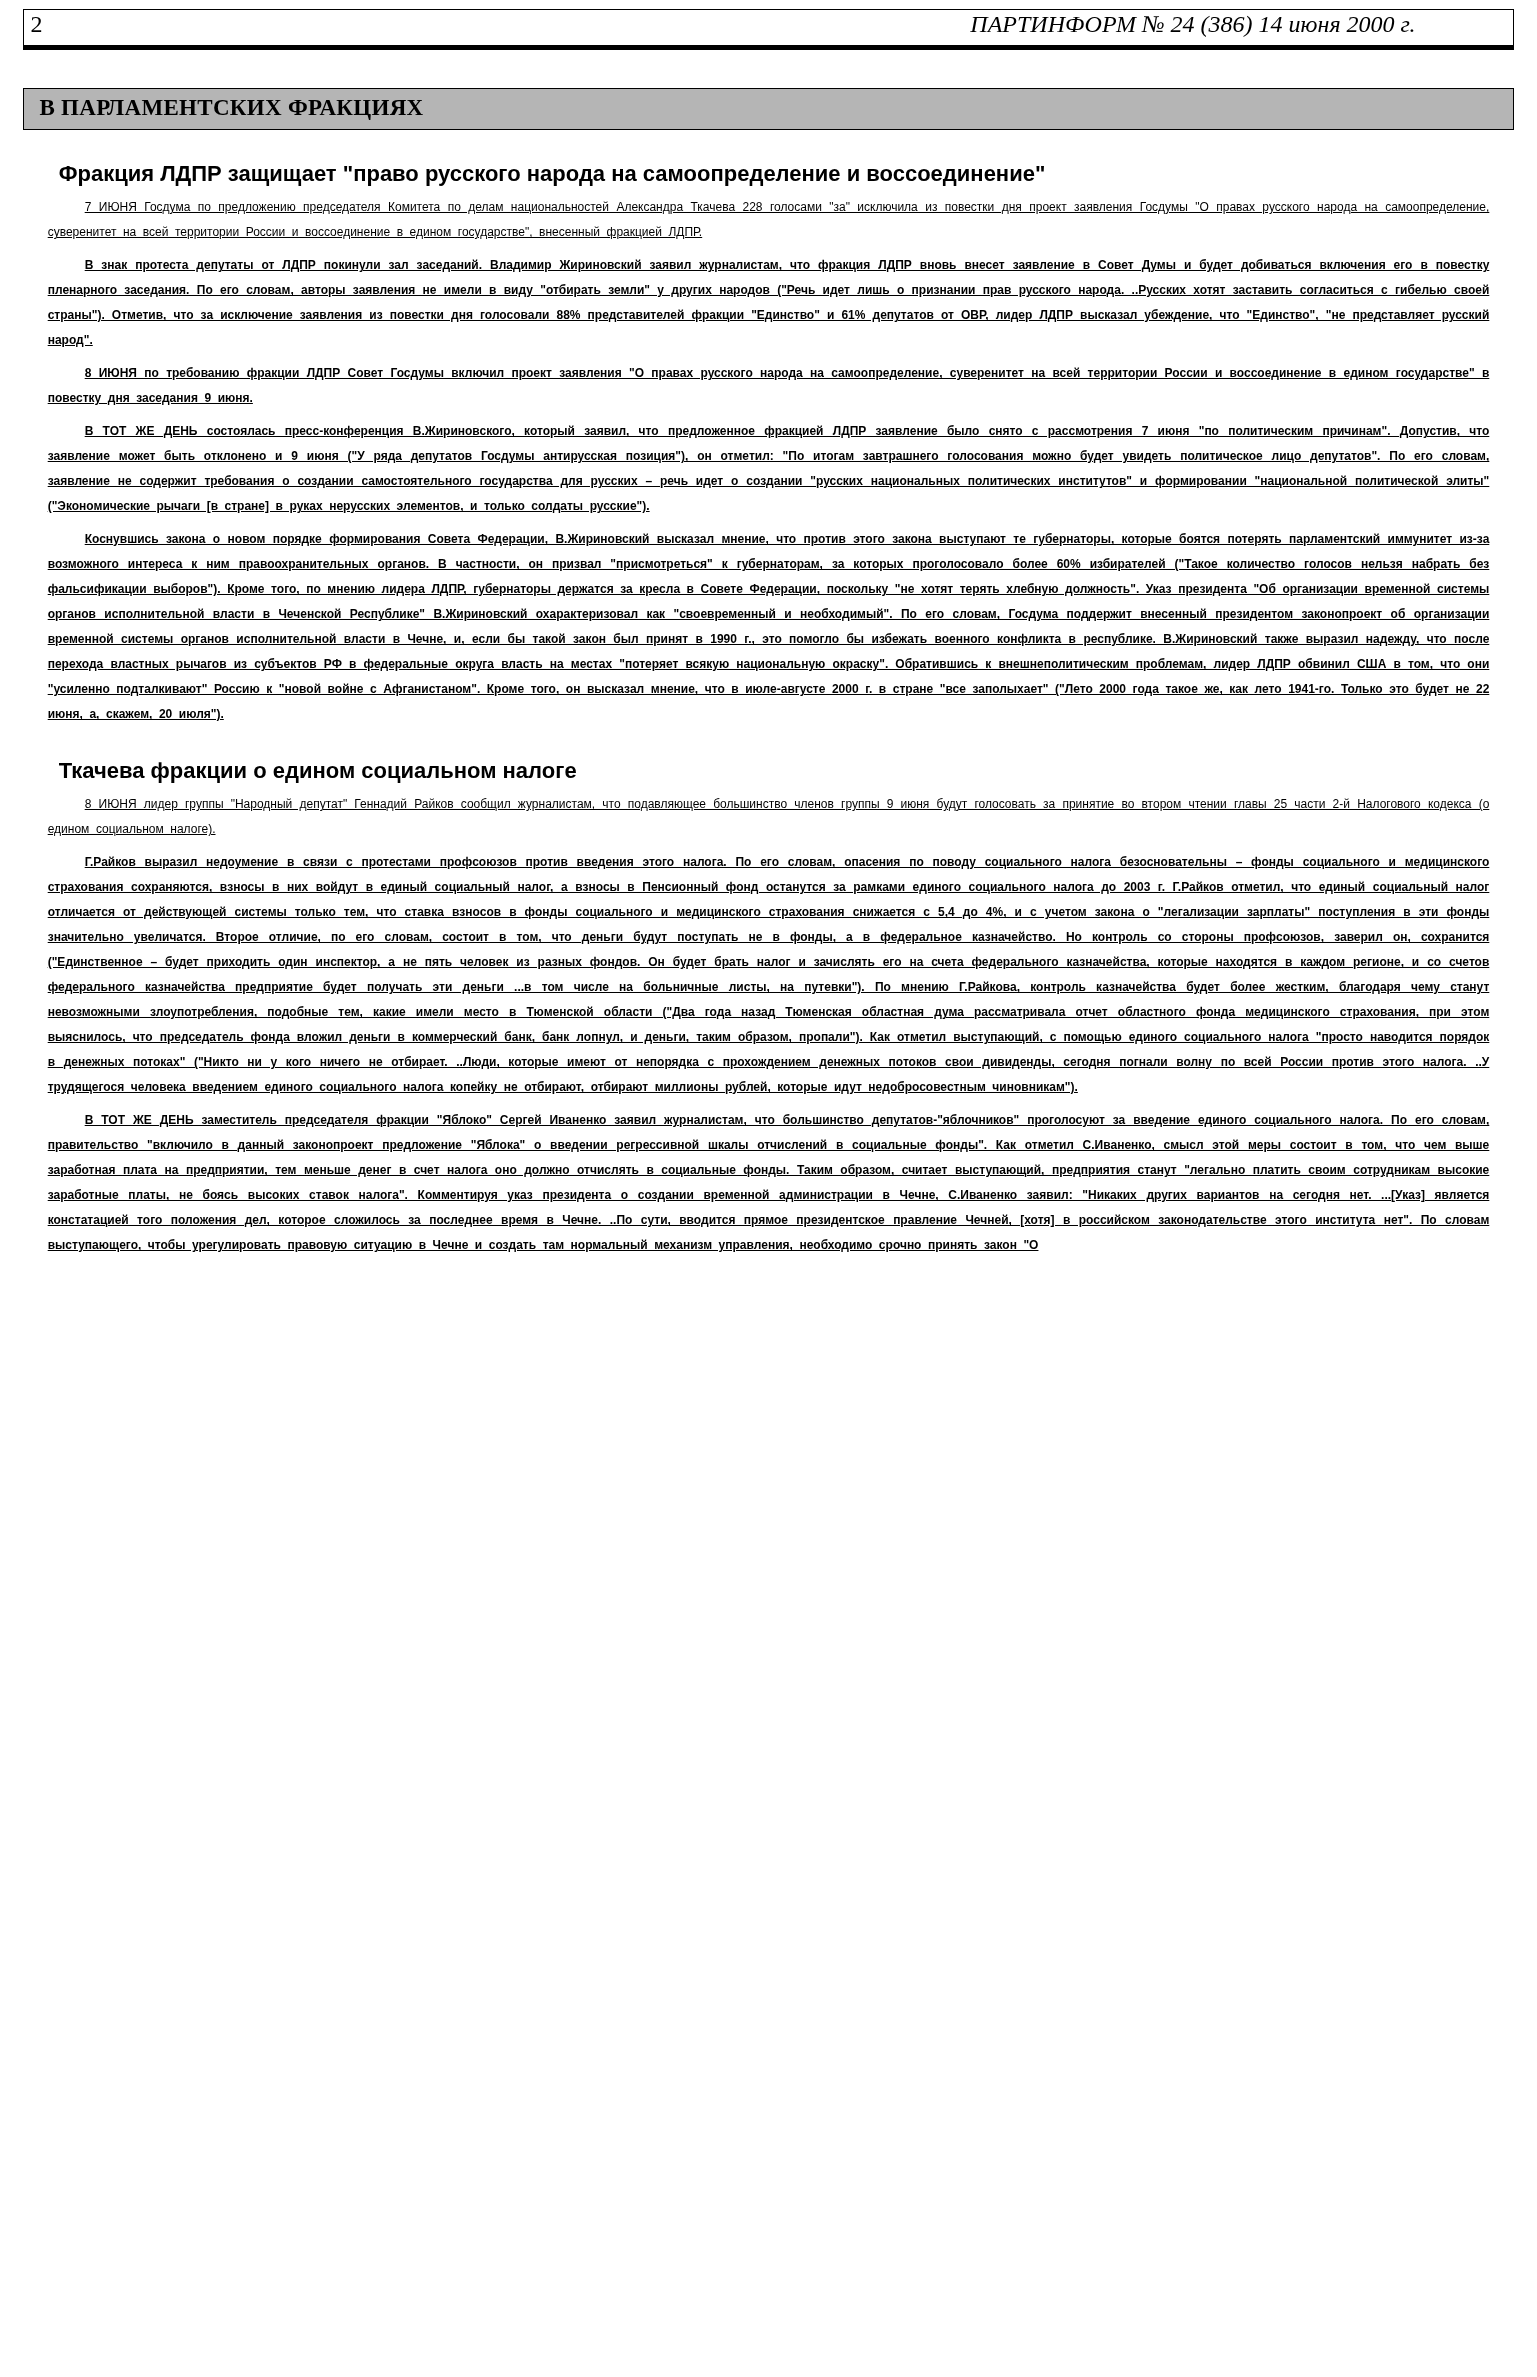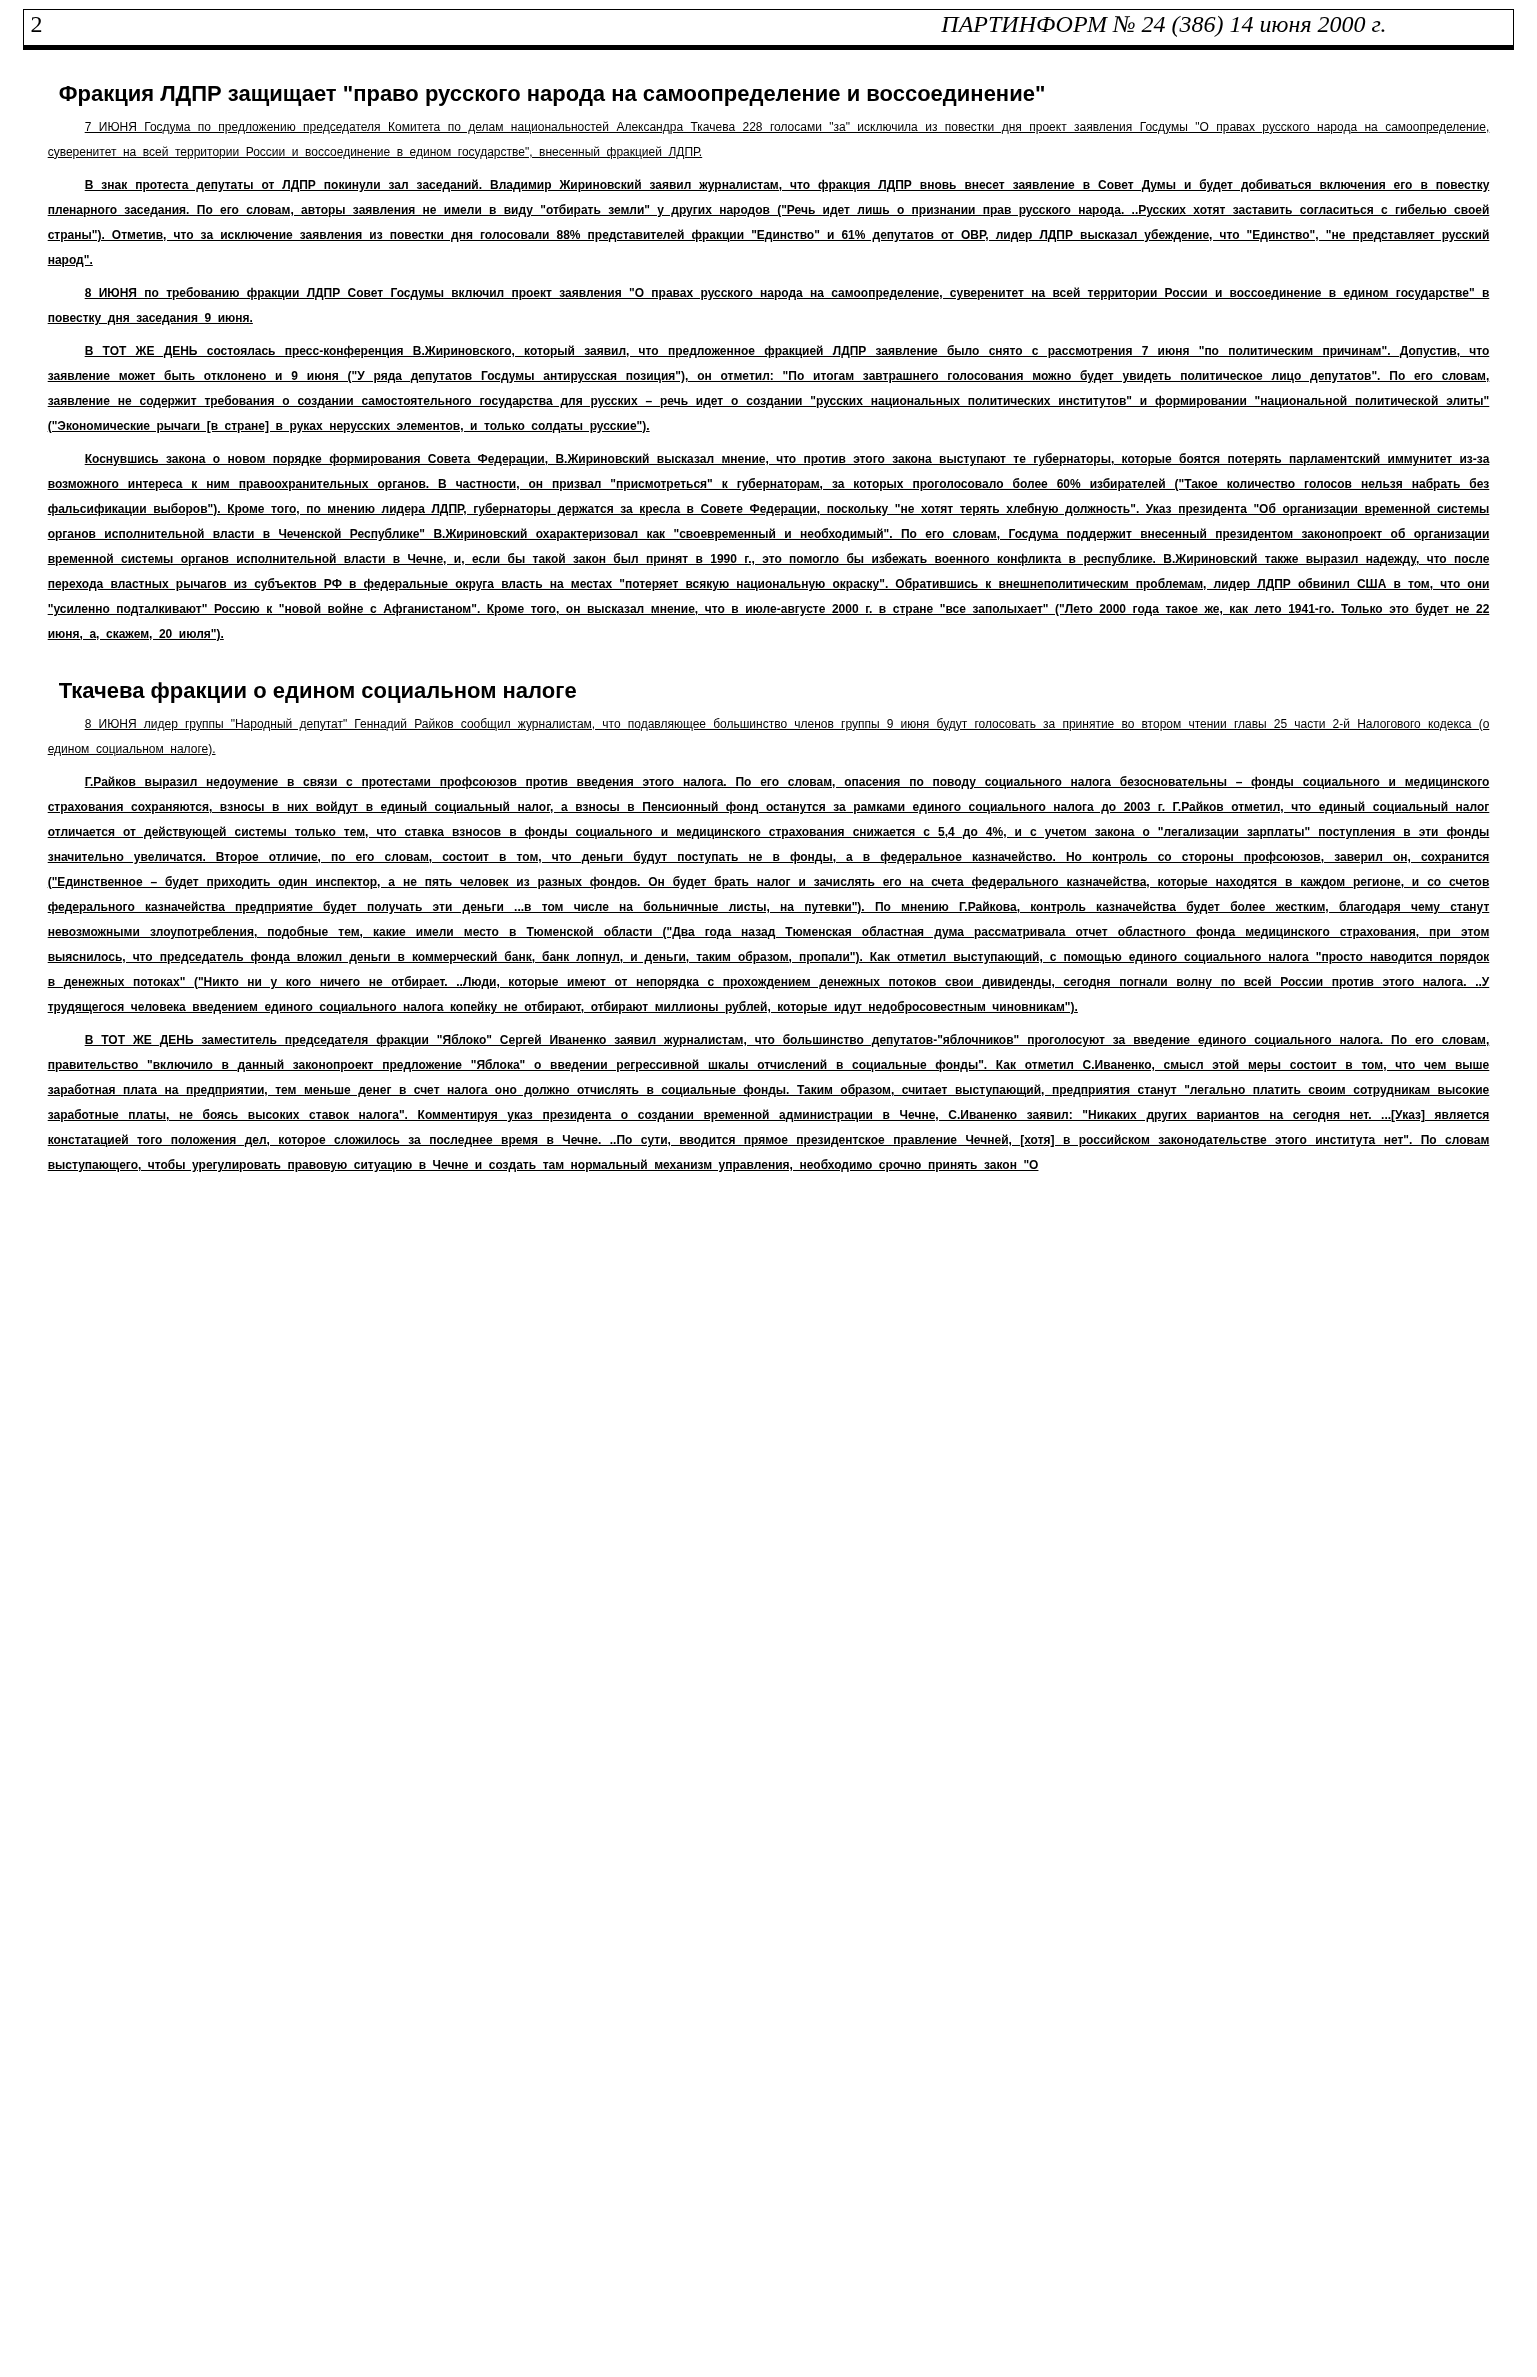--- a/index.html
+++ b/index.html
@@ -17,21 +17,21 @@
   .header-row {
     display: flex;
     align-items: baseline;
     border: 1.3px solid #000;
     border-bottom: 5.8px solid #000;
     padding: 1.3px 6.4px 6.4px 6.4px;
     font-family: "Liberation Serif", serif;
     font-size: 24px;
   }
   .page-number { font-style: normal; }
-  .journal-title { margin-left: auto; margin-right: 120px; font-style: italic; }
+  .journal-title { margin-left: auto; margin-right: 91px; font-style: italic; }
 
   
   .section-bar {
     margin-top: 38px;
     border: 1.9px solid #000;
     background: #b5b5b5;
     padding: 6.4px 15.4px 8.3px 15.4px;
     font-family: "Liberation Serif", serif;
     font-weight: bold;
     font-size: 23px;
@@ -62,20 +62,23 @@
 </head>
 <body>
 
 <div class="page">
 
   <div class="header-row">
     <span class="page-number">2</span>
     <span class="journal-title">ПАРТИНФОРМ № 24 (386) 14 июня 2000 г.</span>
   </div>
 
+  <div class="section-bar" style="background: rgb(181, 181, 181);">
+    <span>В ПАРЛАМЕНТСКИХ ФРАКЦИЯХ</span>
+  </div>
 
   <main id="articles">
       <section class="article">
         <h2 class="article-heading">Фракция ЛДПР защищает "право русского народа на самоопределение и воссоединение"</h2>
         <p class="para">7 ИЮНЯ Госдума по предложению председателя Комитета по делам национальностей Александра Ткачева 228 голосами "за" исключила из повестки дня проект заявления Госдумы "О правах русского народа на самоопределение, суверенитет на всей территории России и воссоединение в едином государстве", внесенный фракцией ЛДПР.</p>
         <p class="para bold">В знак протеста депутаты от ЛДПР покинули зал заседаний. Владимир Жириновский заявил журналистам, что фракция ЛДПР вновь внесет заявление в Совет Думы и будет добиваться включения его в повестку пленарного заседания. По его словам, авторы заявления не имели в виду "отбирать земли" у других народов ("Речь идет лишь о признании прав русского народа. ..Русских хотят заставить согласиться с гибелью своей страны"). Отметив, что за исключение заявления из повестки дня голосовали 88% представителей фракции "Единство" и 61% депутатов от ОВР, лидер ЛДПР высказал убеждение, что "Единство", "не представляет русский народ".</p>
         <p class="para bold">8 ИЮНЯ по требованию фракции ЛДПР Совет Госдумы включил проект заявления "О правах русского народа на самоопределение, суверенитет на всей территории России и воссоединение в едином государстве" в повестку дня заседания 9 июня.</p>
         <p class="para bold">В ТОТ ЖЕ ДЕНЬ состоялась пресс-конференция В.Жириновского, который заявил, что предложенное фракцией ЛДПР заявление было снято с рассмотрения 7 июня "по политическим причинам". Допустив, что заявление может быть отклонено и 9 июня ("У ряда депутатов Госдумы антирусская позиция"), он отметил: "По итогам завтрашнего голосования можно будет увидеть политическое лицо депутатов". По его словам, заявление не содержит требования о создании самостоятельного государства для русских – речь идет о создании "русских национальных политических институтов" и формировании "национальной политической элиты" ("Экономические рычаги [в стране] в руках нерусских элементов, и только солдаты русские").</p>
         <p class="para bold">Коснувшись закона о новом порядке формирования Совета Федерации, В.Жириновский высказал мнение, что против этого закона выступают те губернаторы, которые боятся потерять парламентский иммунитет из-за возможного интереса к ним правоохранительных органов. В частности, он призвал "присмотреться" к губернаторам, за которых проголосовало более 60% избирателей ("Такое количество голосов нельзя набрать без фальсификации выборов"). Кроме того, по мнению лидера ЛДПР, губернаторы держатся за кресла в Совете Федерации, поскольку "не хотят терять хлебную должность". Указ президента "Об организации временной системы органов исполнительной власти в Чеченской Республике" В.Жириновский охарактеризовал как "своевременный и необходимый". По его словам, Госдума поддержит внесенный президентом законопроект об организации временной системы органов исполнительной власти в Чечне, и, если бы такой закон был принят в 1990 г., это помогло бы избежать военного конфликта в республике. В.Жириновский также выразил надежду, что после перехода властных рычагов из субъектов РФ в федеральные округа власть на местах "потеряет всякую национальную окраску". Обратившись к внешнеполитическим проблемам, лидер ЛДПР обвинил США в том, что они "усиленно подталкивают" Россию к "новой войне с Афганистаном". Кроме того, он высказал мнение, что в июле-августе 2000 г. в стране "все заполыхает" ("Лето 2000 года такое же, как лето 1941-го. Только это будет не 22 июня, а, скажем, 20 июля").</p>
       </section>

